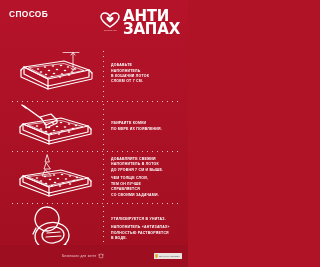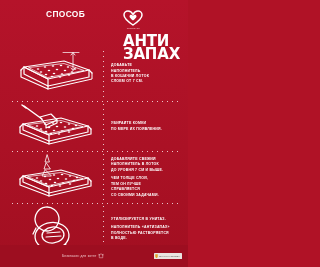--- a/index.html
+++ b/index.html
@@ -17,37 +17,35 @@
   }
 
   
   .header {
     position: relative;
     height: 46px;
     padding: 9px 8px 0 9px;
     display: flex;
     justify-content: space-between;
     align-items: flex-start;
-    margin-left: 37px;
   }
   .title {
     font-size: 8.4px;
     font-weight: bold;
     line-height: 1.42;
     letter-spacing: 0.35px;
     text-transform: uppercase;
     color: #fff;
   }
   .title span { display: block; }
   .brandwrap {
     display: flex;
-    align-items: flex-start;
+    align-items: center;
     gap: 3px;
     padding-top: 1px;
-    flex-direction: column;
   }
   .heart-logo {
     width: 20px; height: 22px;
     display: flex; flex-direction: column;
     align-items: center;
   }
   .heart-logo svg { display: block; }
   .heart-cap {
     font-size: 2.2px;
     line-height: 1.1;

